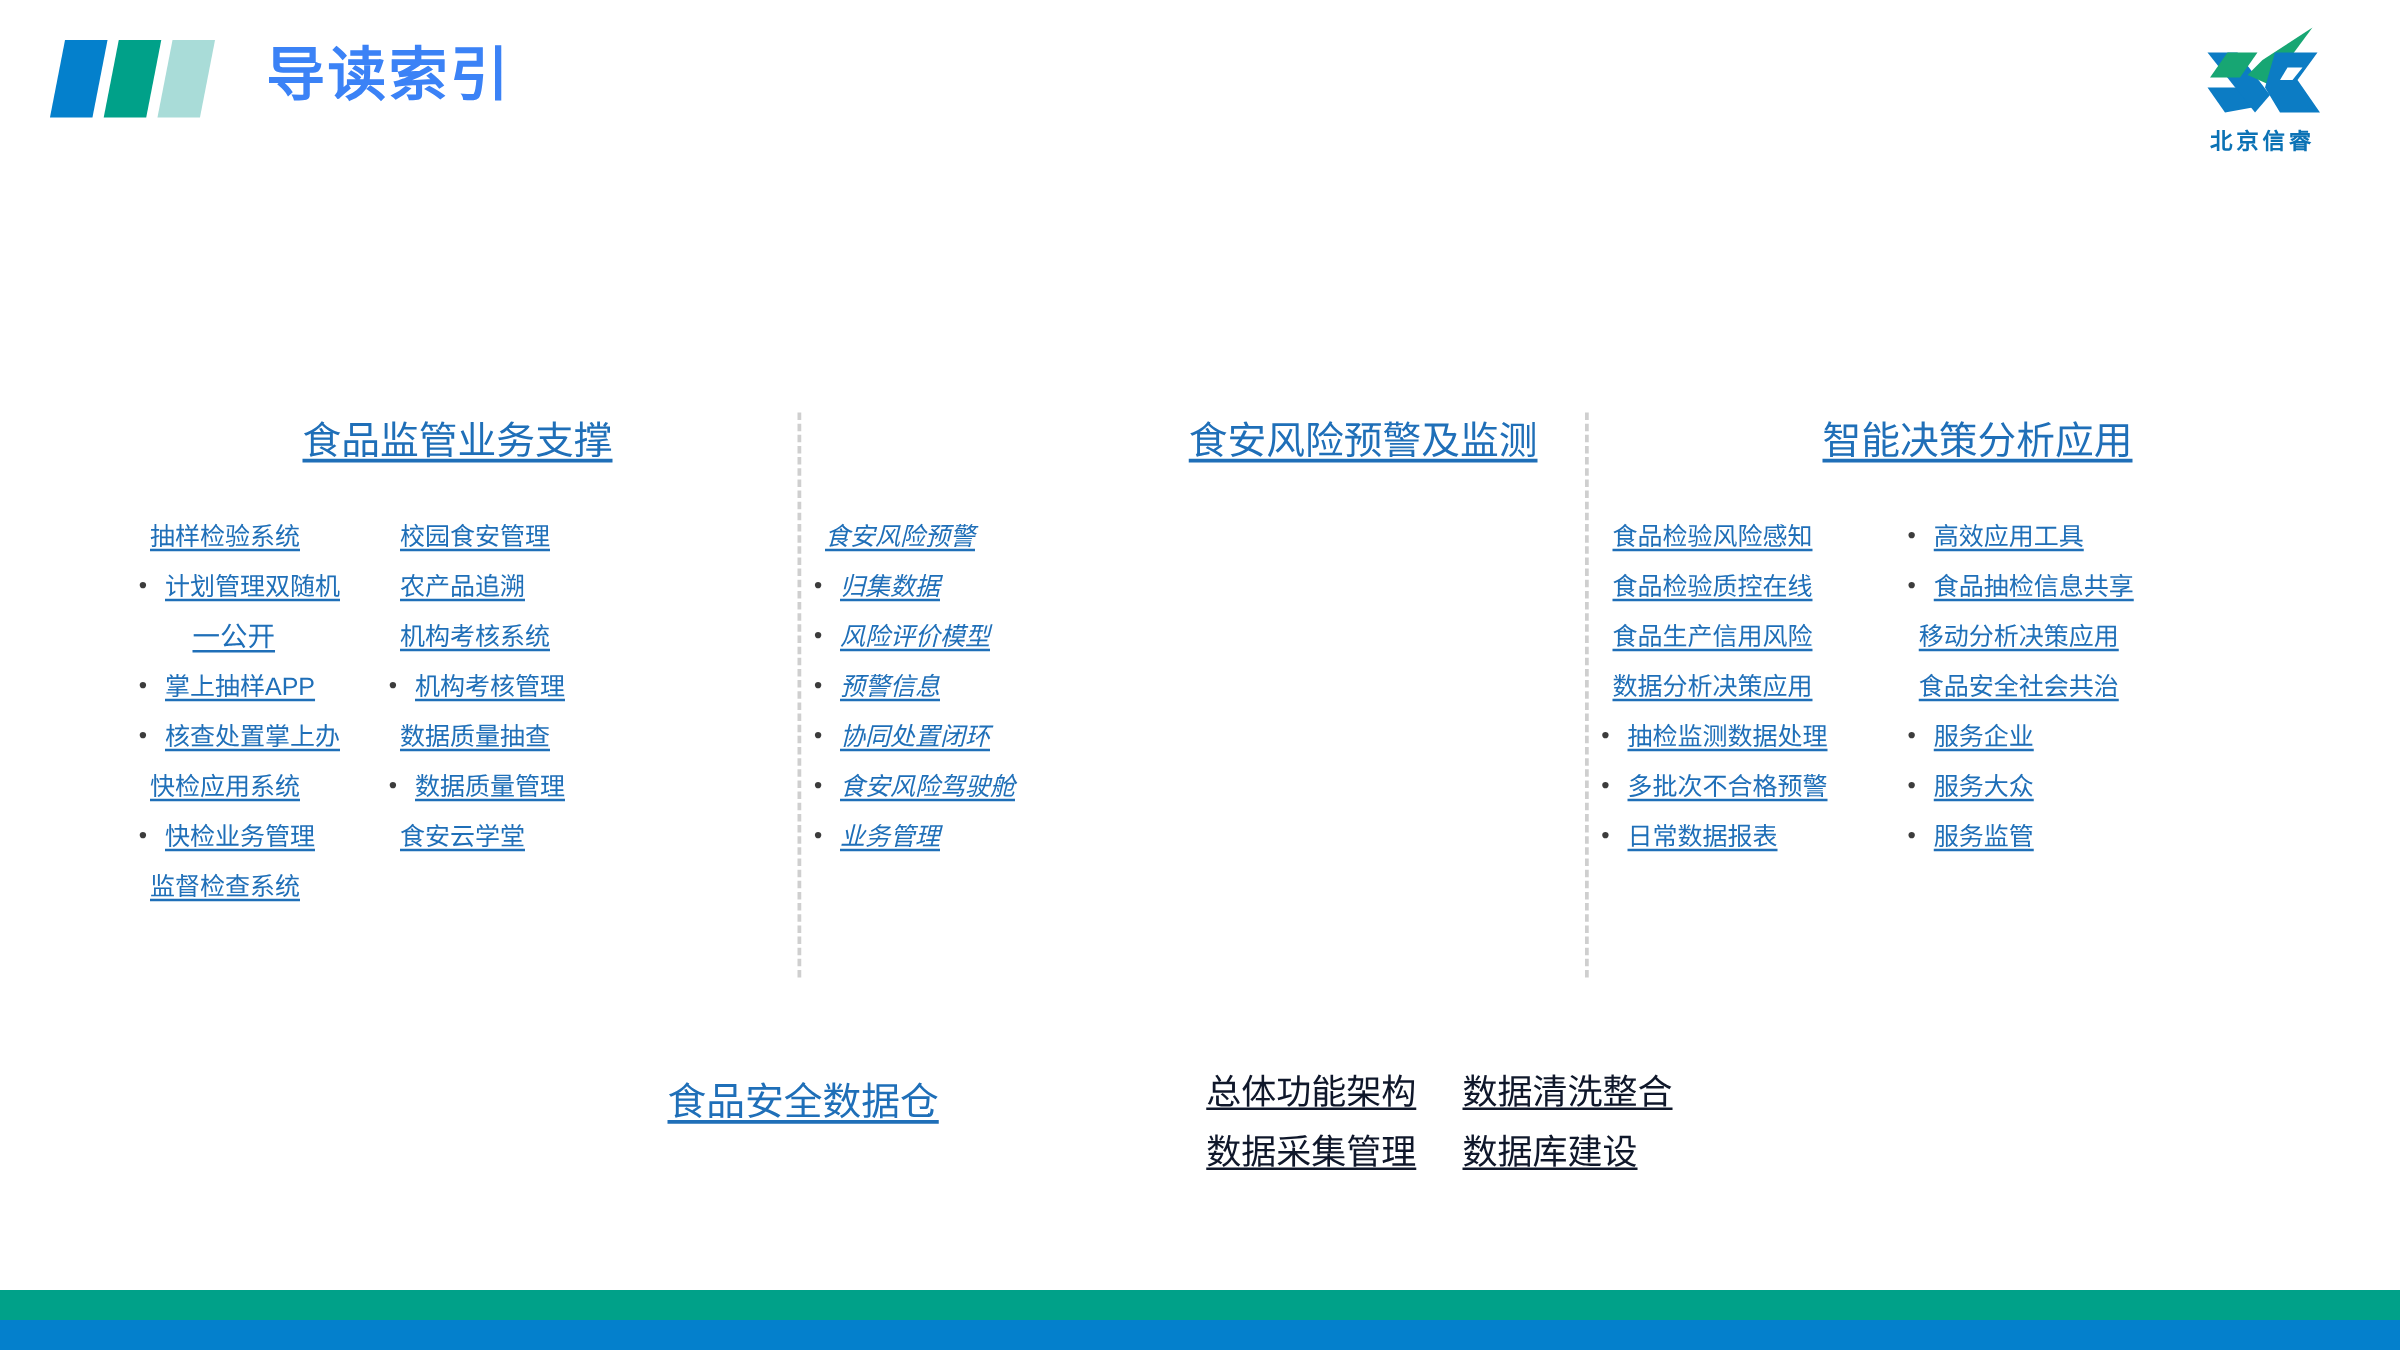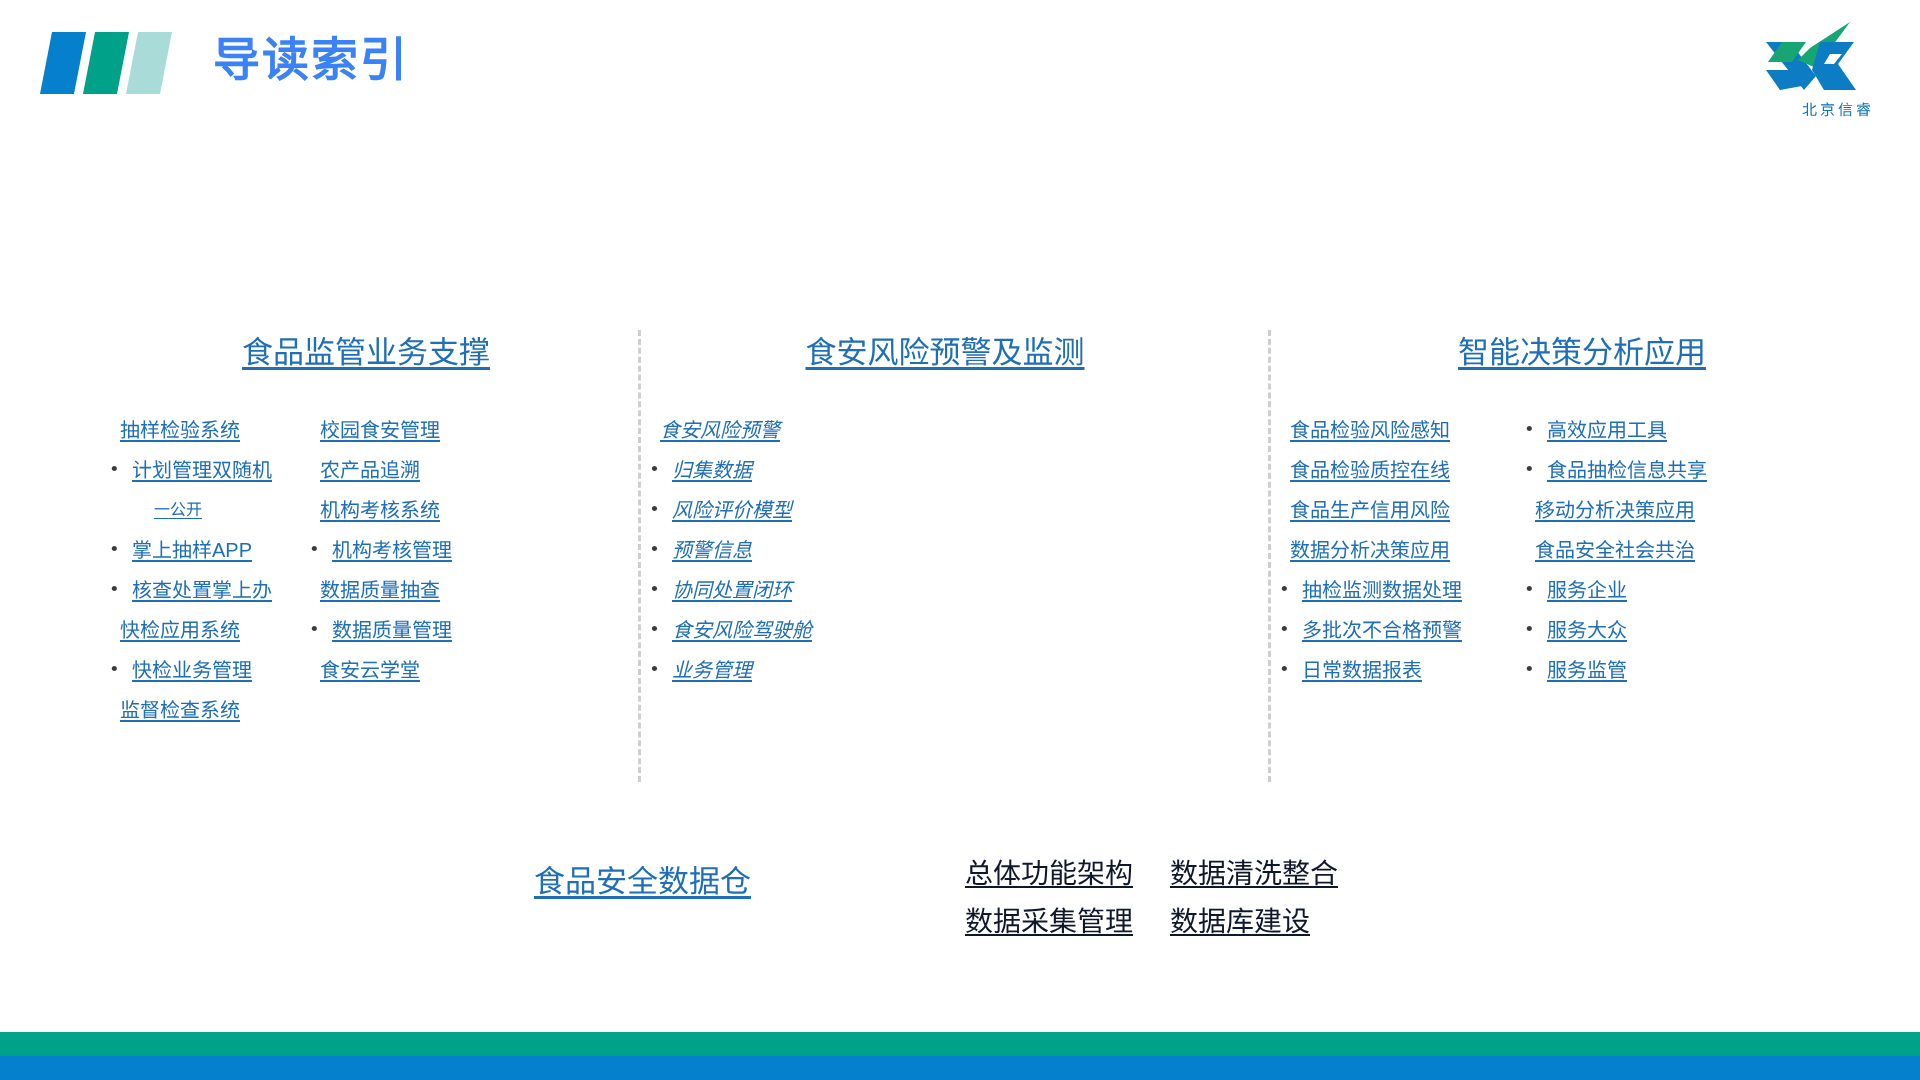--- a/index.html
+++ b/index.html
@@ -58,24 +58,24 @@
   
   #brand-logo {
     position: absolute;
     right: 46px;
     top: 20px;
     width: 128px;
     height: 104px;
   }
   #brand-logo svg { display: block; }
   .logo-text {
-    text-align: right;
+    text-align: center;
     color: #0b72b5;
-    font-size: 15px;
-    font-weight: normal;
+    font-size: 18px;
+    font-weight: bold;
     letter-spacing: 3px;
     margin-top: 2px;
     white-space: nowrap;
   }
 
   
   #columns {
     position: absolute;
     left: 0;
     top: 330px;
@@ -96,21 +96,21 @@
     color: #1f6fb8;
     line-height: 46px;
     margin-bottom: 34px;
     white-space: nowrap;
   }
   .col-title span {
     text-decoration: underline;
     text-underline-offset: 4px;
   }
   .col-1 .col-title { padding-right: 8px; }
-  .col-2 .col-title { padding-right: 10px; }
+  .col-2 .col-title { padding-right: 10px; text-align: right; }
   .col-3 .col-title { padding-right: 16px; }
 
   .subcols {
     display: flex;
   }
   .subcol { flex: 0 0 auto; }
 
   
   .col-1 .subcol-a { width: 200px; }
   .col-1 .subcol-b { width: 230px; }
@@ -140,21 +140,21 @@
   .item.sub::before {
     content: "\2022";
     position: absolute;
     left: -9px;
     top: -1px;
     color: #3c3c3c;
     font-size: 19px;
     line-height: 40px;
   }
   .item.cont {
-    font-size: 16px;
+    font-size: 22px;
     padding-left: 34px;
   }
 
   
   .divider {
     position: absolute;
     top: 330px;
     width: 0;
     height: 452px;
     border-left: 3px dashed #cfcfcf;

